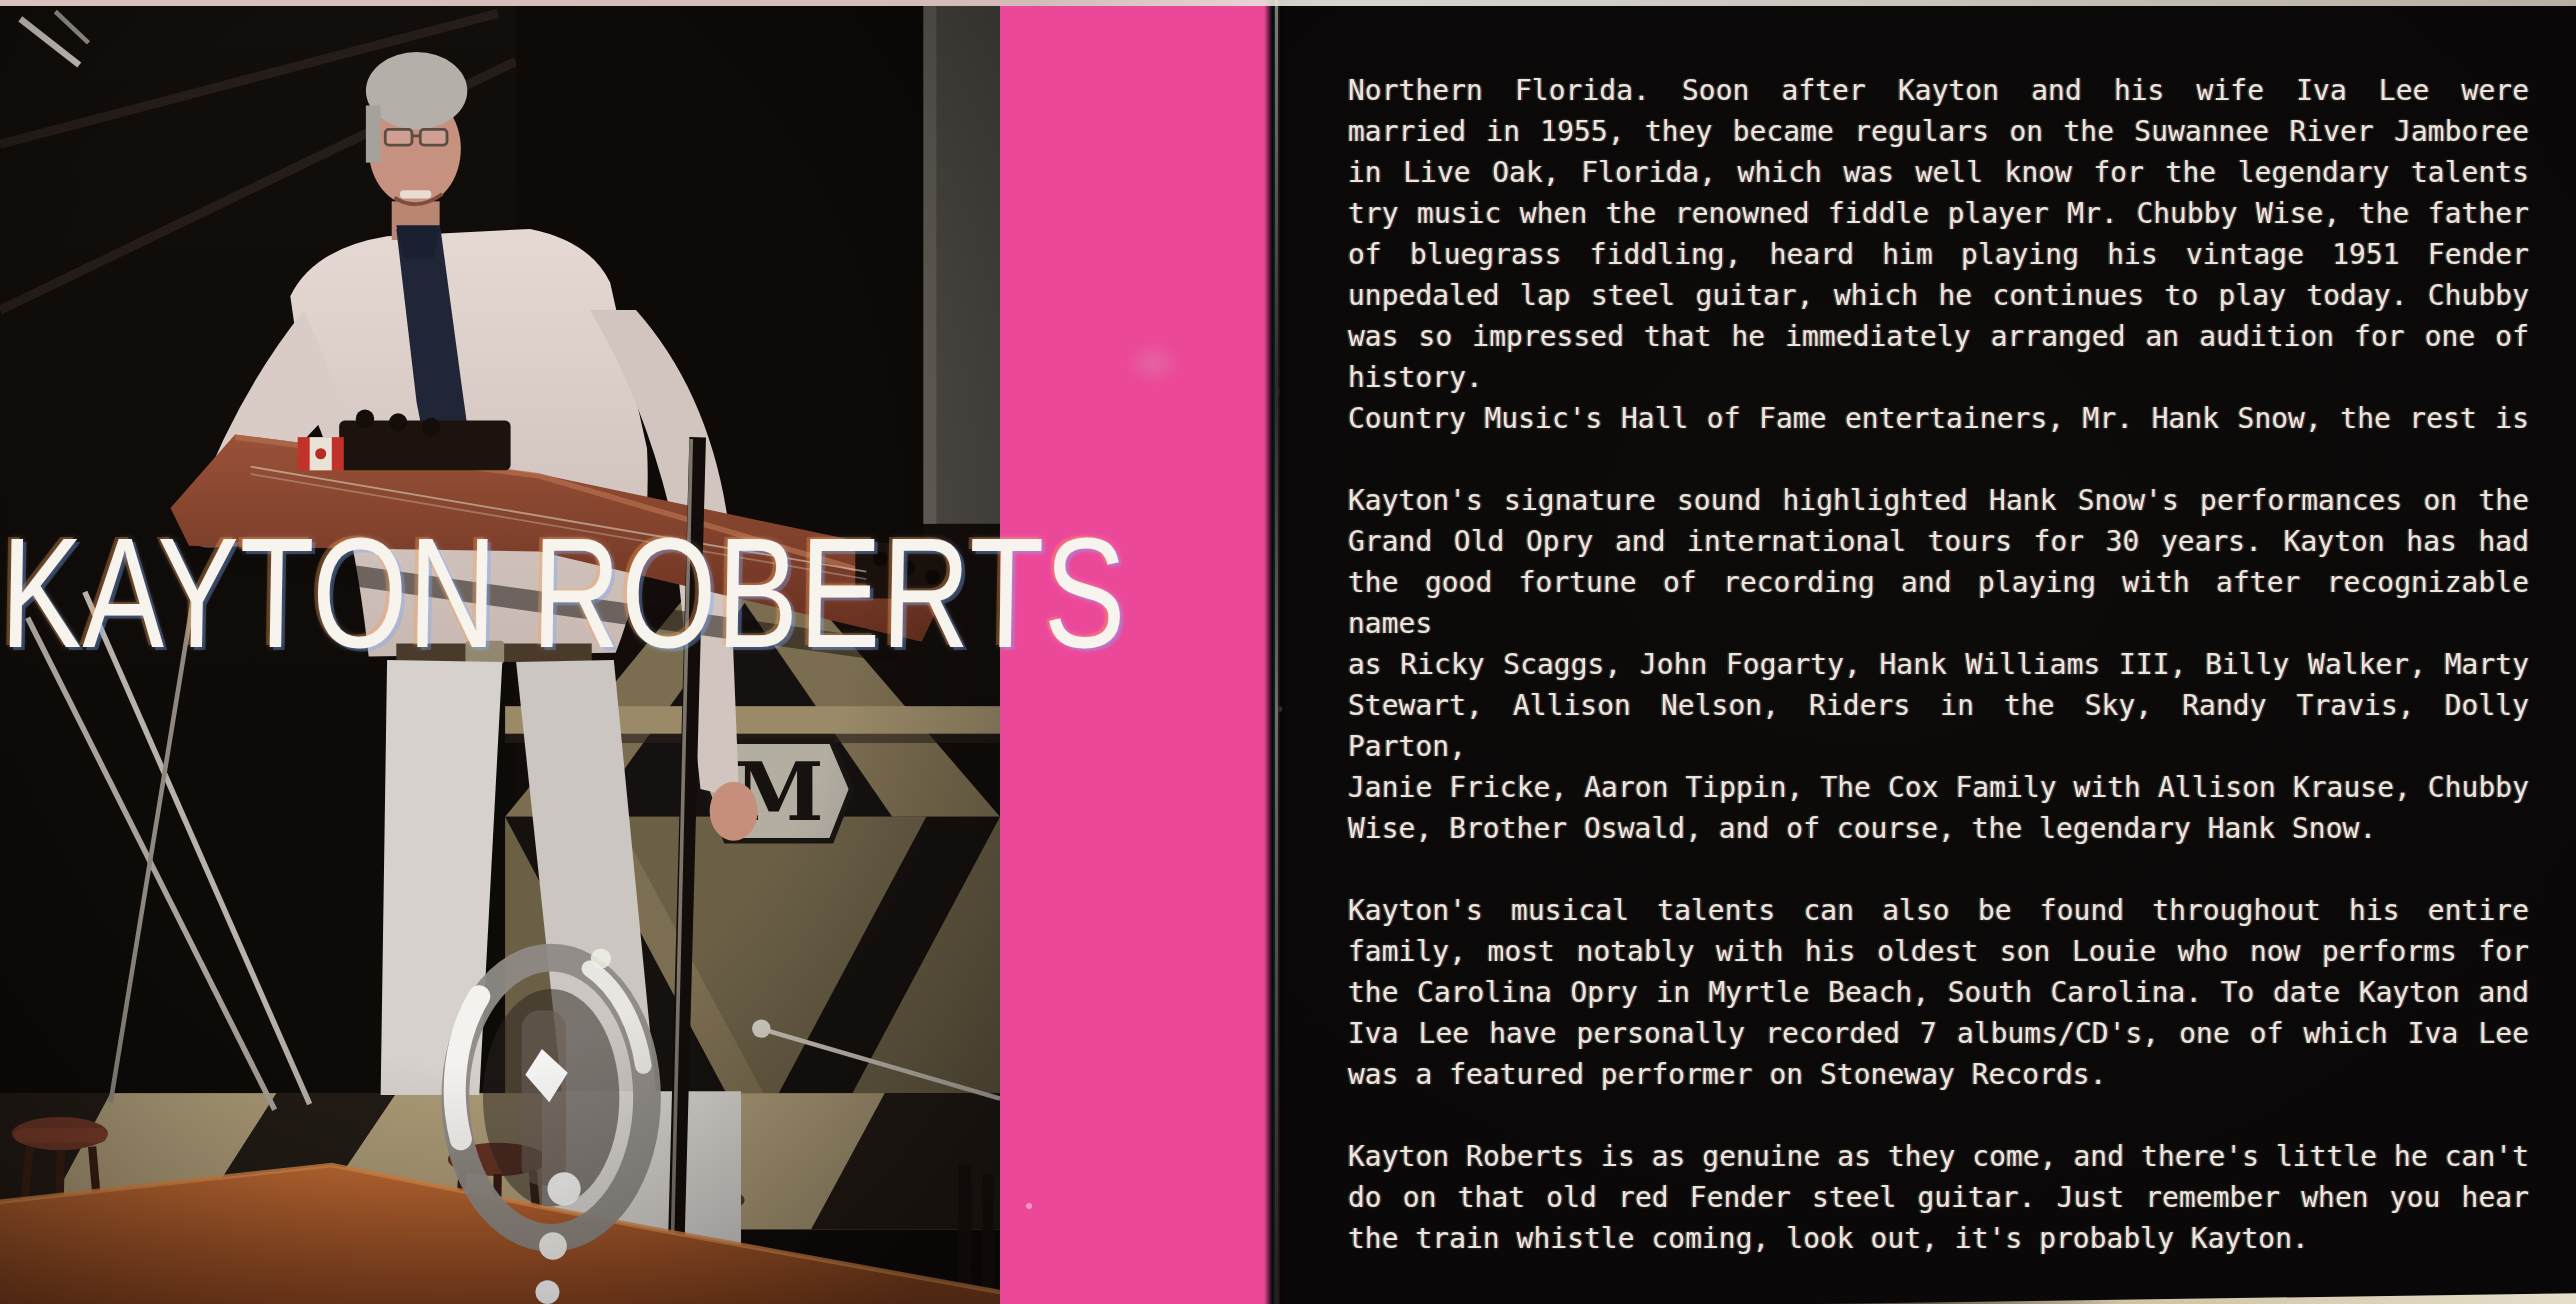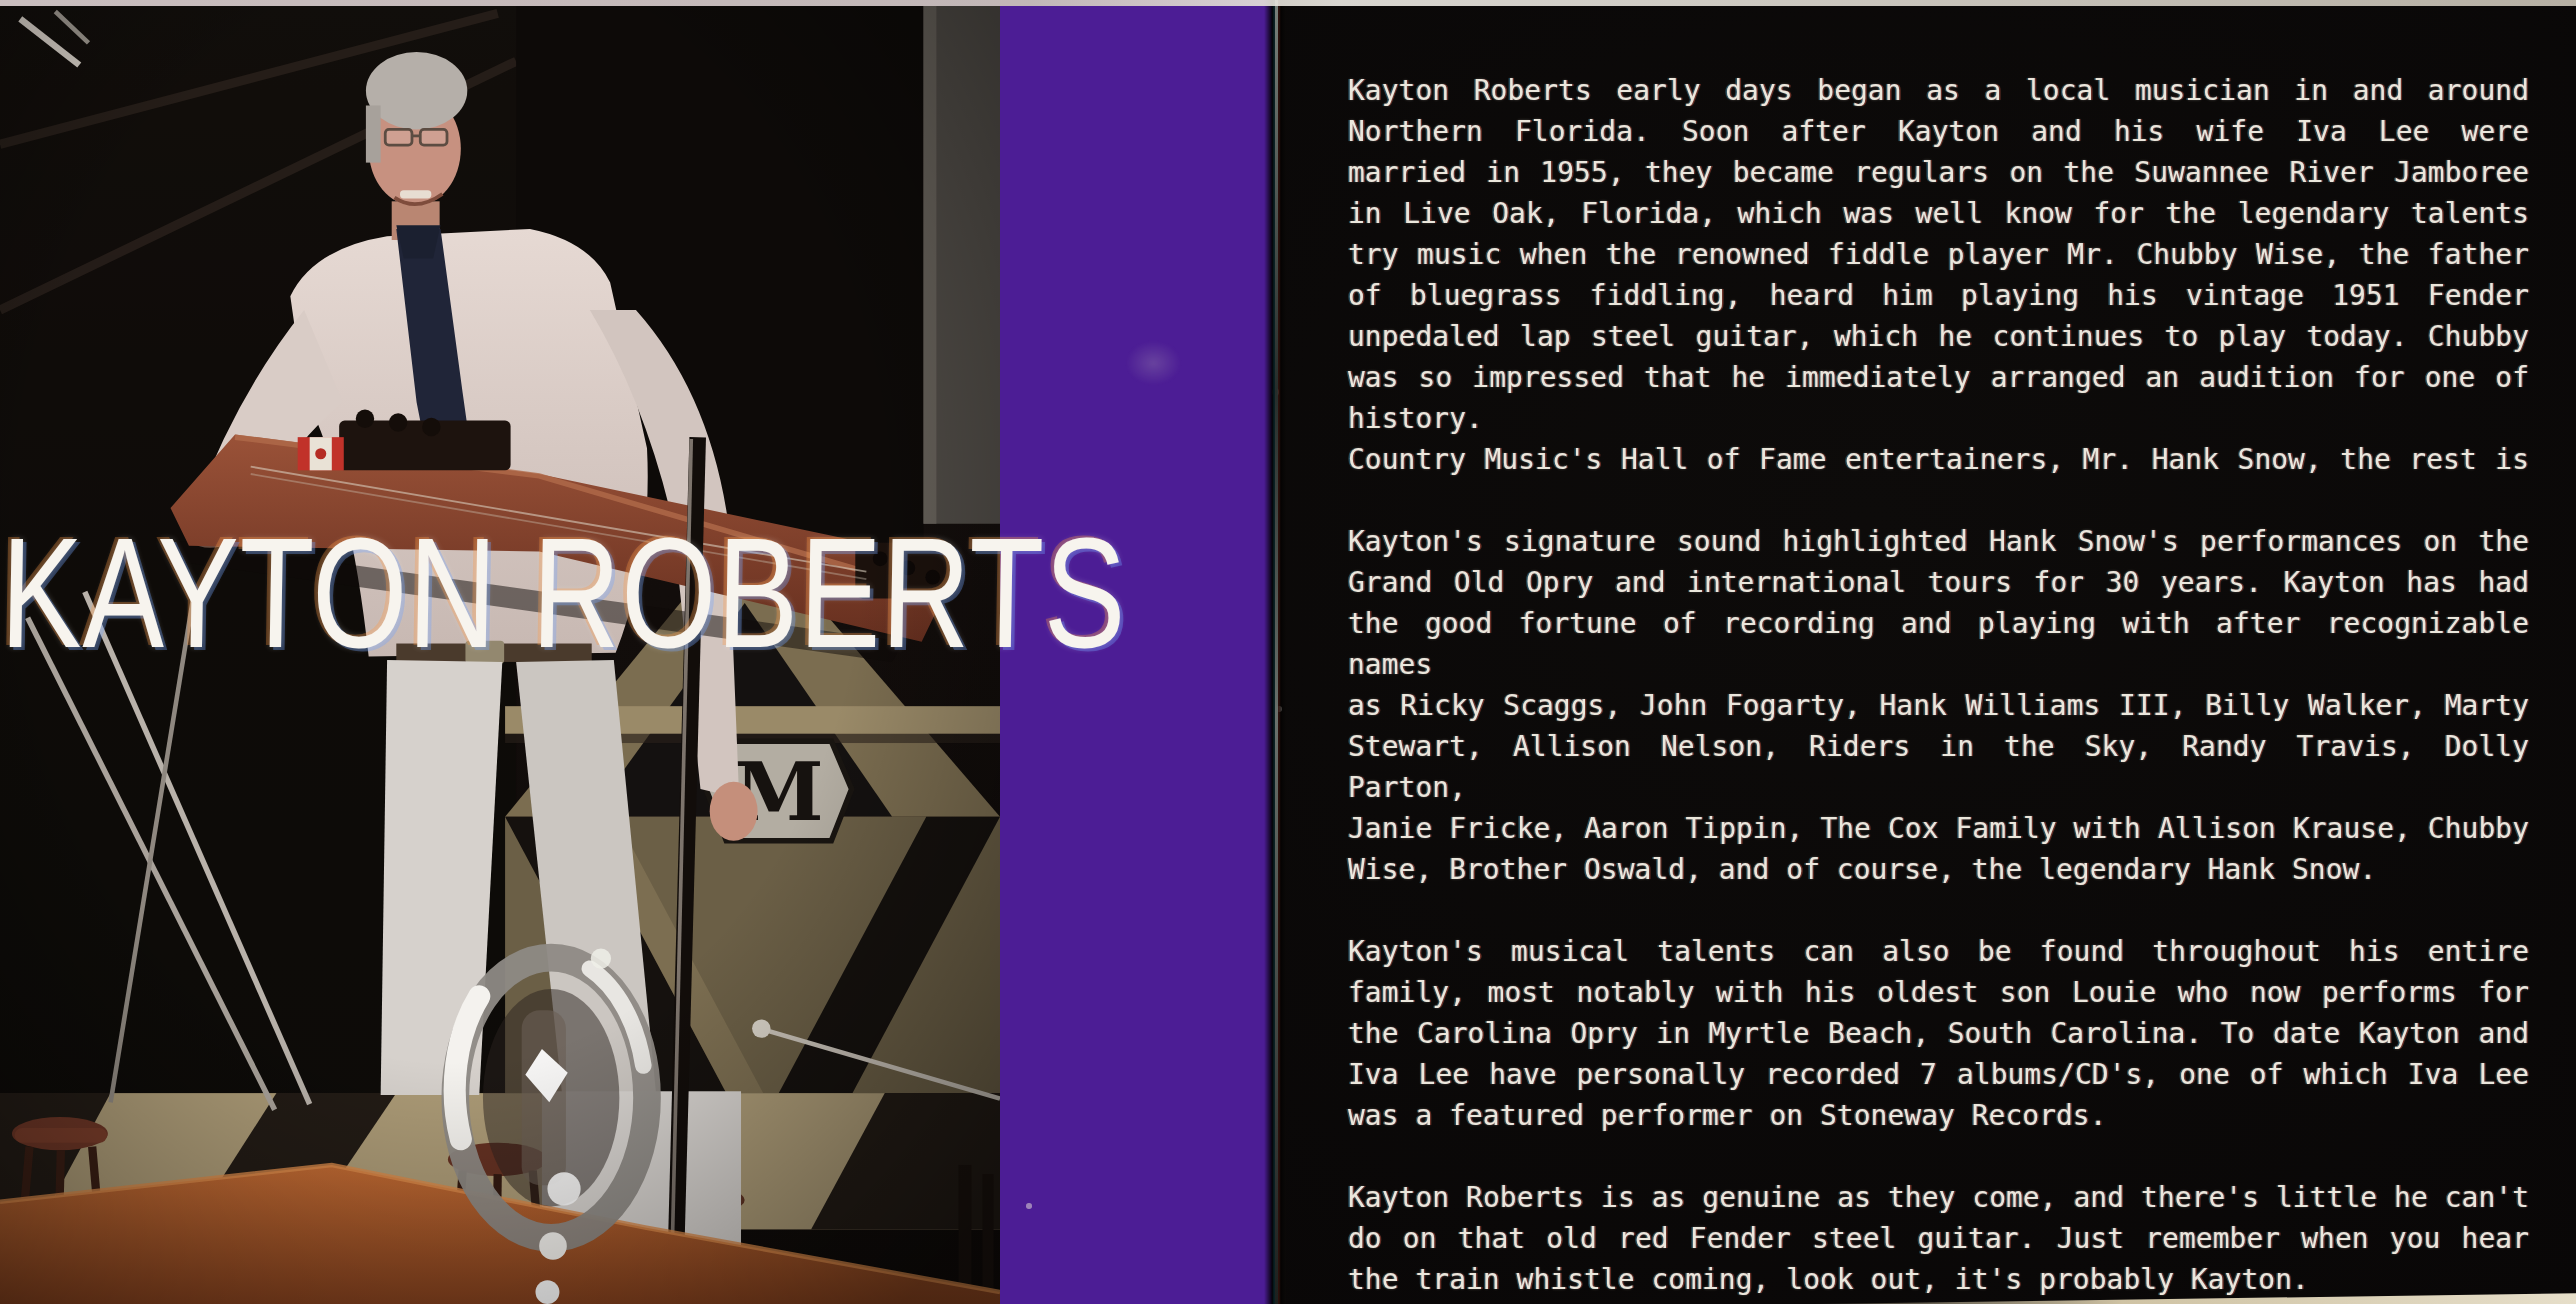--- a/index.html
+++ b/index.html
@@ -1,20 +1,20 @@
 <!DOCTYPE html>
 <html style="font-size:14.7px"><head>
 <meta charset="utf-8">
 <style>
   html,body{margin:0;padding:0;background:#000;}
   body{width:2576px;height:1305px;overflow:hidden;font-family:"DejaVu Sans Mono",monospace;}
   .spread{position:absolute;left:0;top:0;width:2576px;height:1305px;background:#0b0908;}
 
   
-  .left-page{position:absolute;left:0;top:0;width:1275px;height:1305px;background:#4c1d95;overflow:hidden;}
+  .left-page{position:absolute;left:0;top:0;width:1275px;height:1305px;background:#ec4899;overflow:hidden;}
   .photo{position:absolute;left:0;top:5.5px;width:1000px;height:1299px;background:#140e0b;overflow:hidden;}
   .photo svg{display:block;width:100%;height:100%;}
 
   .stencil-title{
     position:absolute;left:1.8px;top:514px;z-index:5;white-space:nowrap;
     font-family:"Liberation Sans",sans-serif;font-size:157px;font-weight:400;line-height:1;
     color:#f7f4ee;letter-spacing:0.9px;
     transform:scaleX(.78) skewX(-1.2deg);transform-origin:0 0;
     text-shadow:4.6px 2.8px 0 rgba(110,160,255,.33), -4.6px -1.8px 0 rgba(255,150,60,.30), 0 0 7.4px rgba(255,255,250,.28);
   }
@@ -230,21 +230,20 @@
 
   <div class="gutter">
     <div class="gutter-line"></div>
   </div>
   <div class="speck s1"></div>
   <div class="speck s2"></div>
 
   <div class="right-page">
     <div class="text-block">
         <div class="para">
-          <div class="line just">Kayton Roberts early days began as a local musician in and around</div>
           <div class="line just">Northern Florida.  Soon after Kayton and his wife Iva Lee were</div>
           <div class="line just">married in 1955, they became regulars on the Suwannee River Jamboree</div>
           <div class="line just">in Live Oak, Florida, which was well know for the legendary talents</div>
           <div class="line just">try music when the renowned fiddle player Mr. Chubby Wise, the father</div>
           <div class="line just">of bluegrass fiddling, heard him playing his vintage 1951 Fender</div>
           <div class="line just">unpedaled lap steel guitar, which he continues to play today.  Chubby</div>
           <div class="line just">was so impressed that he immediately arranged an audition for one of</div>
           <div class="line">history.</div>
           <div class="line just">Country Music's Hall of Fame entertainers, Mr. Hank Snow, the rest is</div>
         </div>

